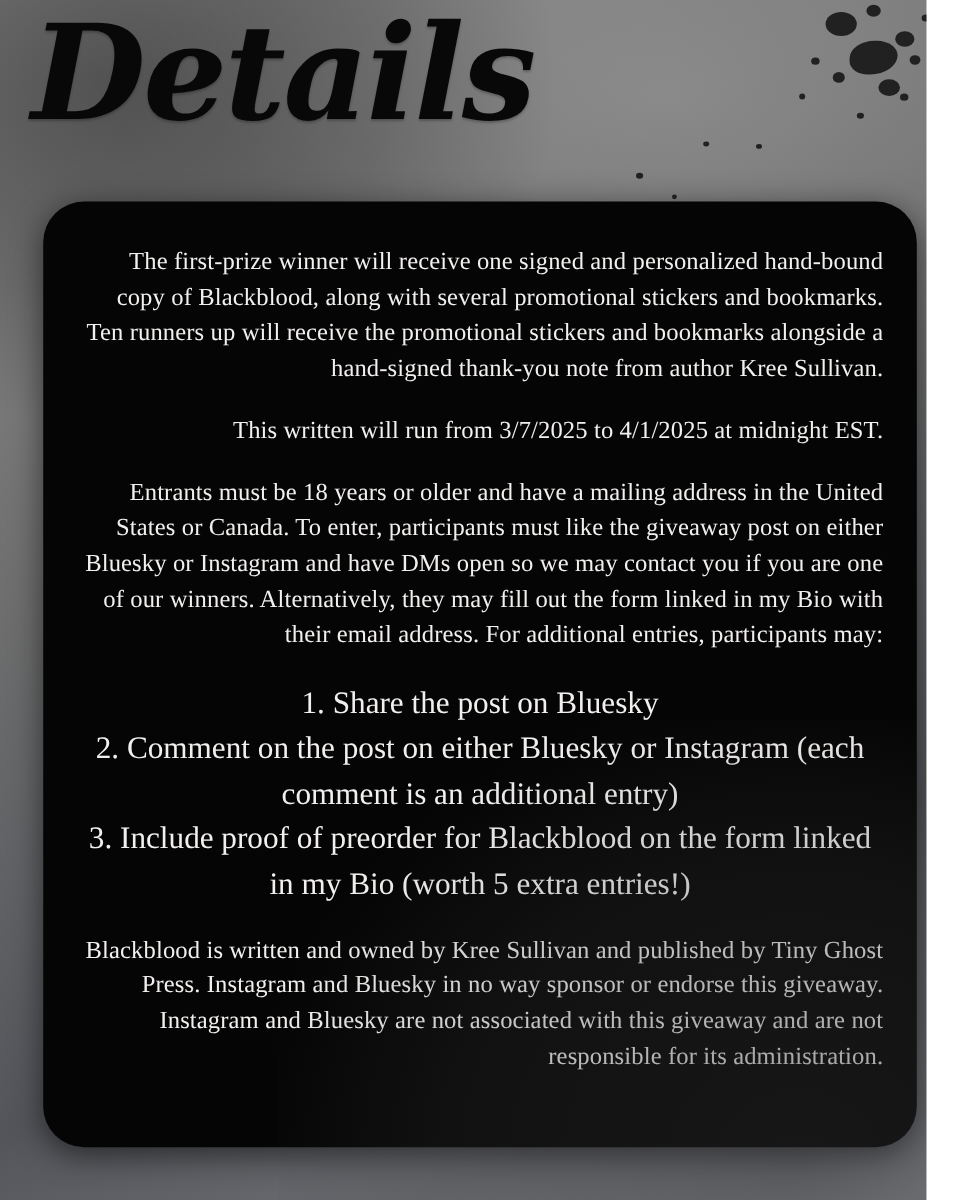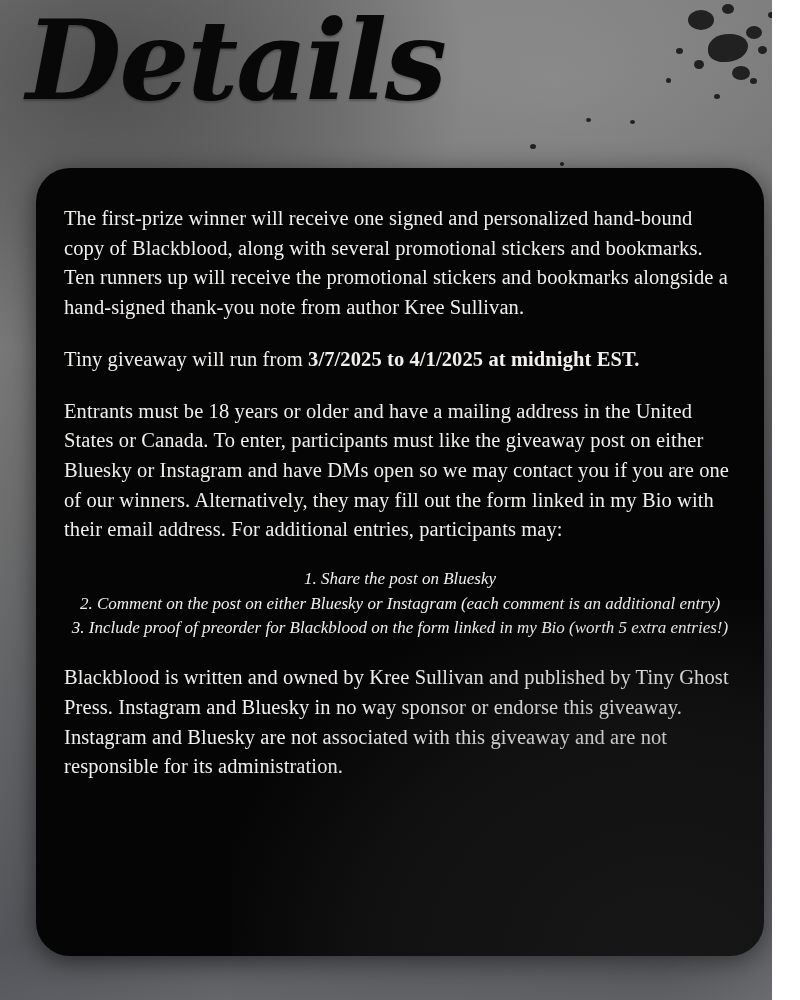--- a/index.html
+++ b/index.html
@@ -75,43 +75,42 @@
     background: #050505;
     border-radius: 34px;
     box-shadow: 0 6px 26px rgba(0,0,0,0.55);
     box-sizing: border-box;
     padding: 36px 28px 30px 28px;
     color: #f2f0ee;
   }
 
   .card p {
     margin: 0;
-    text-align: left;
+    text-align: right;
     font-size: 20.5px;
     line-height: 1.45;
     letter-spacing: 0.1px;
   }
 
   .para-gap {
     height: 22px;
   }
 
   .list {
     margin: 0;
     padding: 0;
     list-style: none;
     text-align: center;
   }
   .list li {
-    font-size: 17px;
+    font-size: 26px;
     line-height: 1.45;
-    font-style: italic;
   }
 
-  b, strong { font-weight: 700; }
+  b, strong { font-weight: 400; }
 </style>
 </head>
 <body>
 
 <div id="page">
 
   <div class="splatter" style="left:640px; top:0px; width:160px; height:160px;">
     <span class="splat-dot" style="left:48px; top:10px; width:26px; height:20px;"></span>
     <span class="splat-dot" style="left:82px; top:4px; width:12px; height:10px;"></span>
     <span class="splat-dot" style="left:68px; top:34px; width:40px; height:28px; border-radius:55% 45% 60% 40%;"></span>
@@ -134,21 +133,21 @@
   </div>
 
   <div class="title">Details</div>
 
   <div class="card">
 
     <p>The first-prize winner will receive one signed and personalized hand-bound copy of Blackblood, along with several promotional stickers and bookmarks. Ten runners up will receive the promotional stickers and bookmarks alongside a hand-signed thank-you note from author Kree Sullivan.</p>
 
     <div class="para-gap"></div>
 
-    <p><span>Tiny giveaway will run from </span><b>3/7/2025 to 4/1/2025 at midnight EST.</b></p>
+    <p><span>This written will run from </span><b>3/7/2025 to 4/1/2025 at midnight EST.</b></p>
 
     <div class="para-gap"></div>
 
     <p>Entrants must be 18 years or older and have a mailing address in the United States or Canada. To enter, participants must like the giveaway post on either Bluesky or Instagram and have DMs open so we may contact you if you are one of our winners. Alternatively, they may fill out the form linked in my Bio with their email address. For additional entries, participants may:</p>
 
     <div class="para-gap"></div>
 
     <ul class="list">
       <li>1. Share the post on Bluesky</li>
       <li>2. Comment on the post on either Bluesky or Instagram (each comment is an additional entry)</li>

